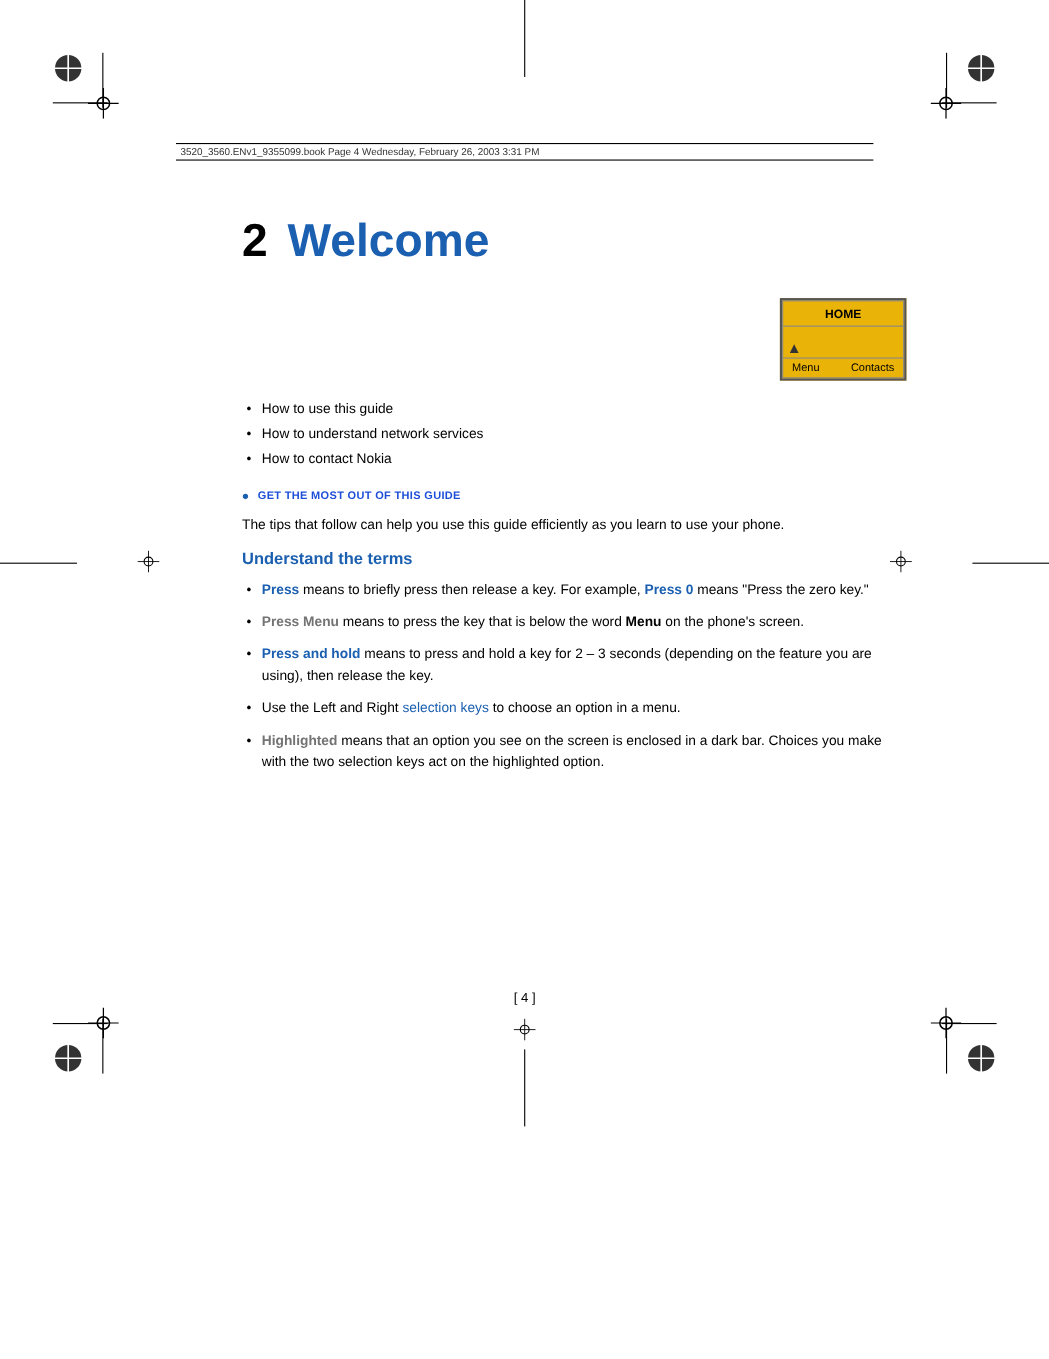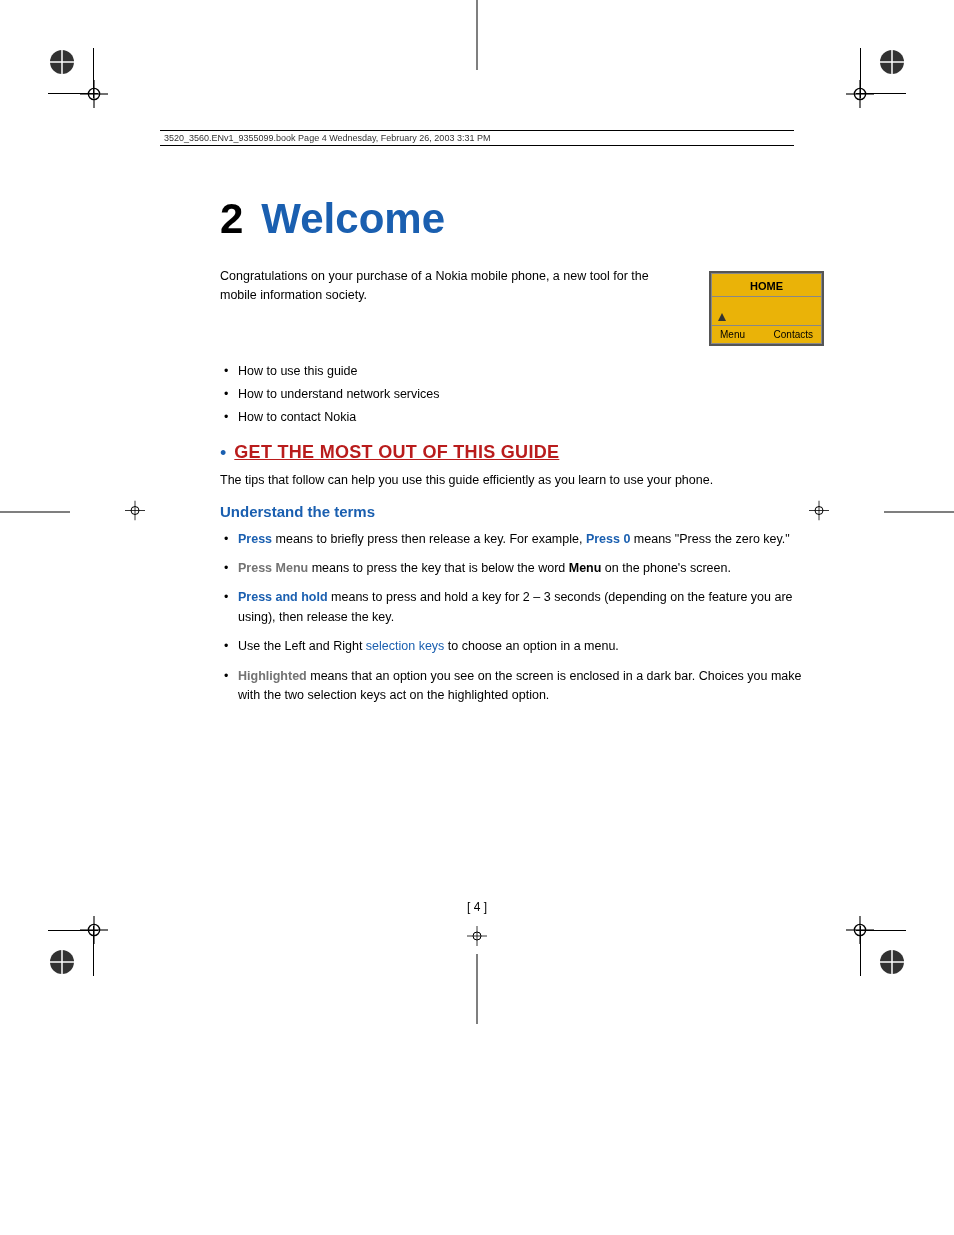--- a/index.html
+++ b/index.html
@@ -291,26 +291,25 @@
       margin-top: 4px;
     }
 
     .section-bullet {
       color: #1a5fb0;
       font-size: 18px;
       line-height: 1;
     }
 
     .section-title {
-      font-size: 18px;
-      font-weight: bold;
-      color: #b91c1c;
+      font-size: 10px;
+      font-weight: bold;
+      color: #1d4ed8;
       text-transform: uppercase;
       letter-spacing: 0.3px;
-      text-decoration: underline;
     }
 
     .section-desc {
       font-size: 12.5px;
       line-height: 1.55;
       margin-bottom: 12px;
       color: #000;
     }
 
     
@@ -500,21 +499,20 @@
 
   <div class="content">
 
     <div class="chapter-heading">
       <span class="chapter-number">2</span>
       <span class="chapter-title">Welcome</span>
     </div>
 
     <div class="intro-section">
       <div class="intro-text">
-        <p>Congratulations on your purchase of a Nokia mobile phone, a new tool for the mobile information society.</p>
       </div>
 
       <div class="phone-screen">
         <div class="phone-screen-inner">
           <div class="phone-screen-top">
             <span>HOME</span>
           </div>
           <div class="phone-screen-middle">
             <svg width="12" height="14" viewBox="0 0 12 14" xmlns="http://www.w3.org/2000/svg">
               <polygon points="0,12 4,4 8,12" fill="#333" stroke="none"></polygon>

